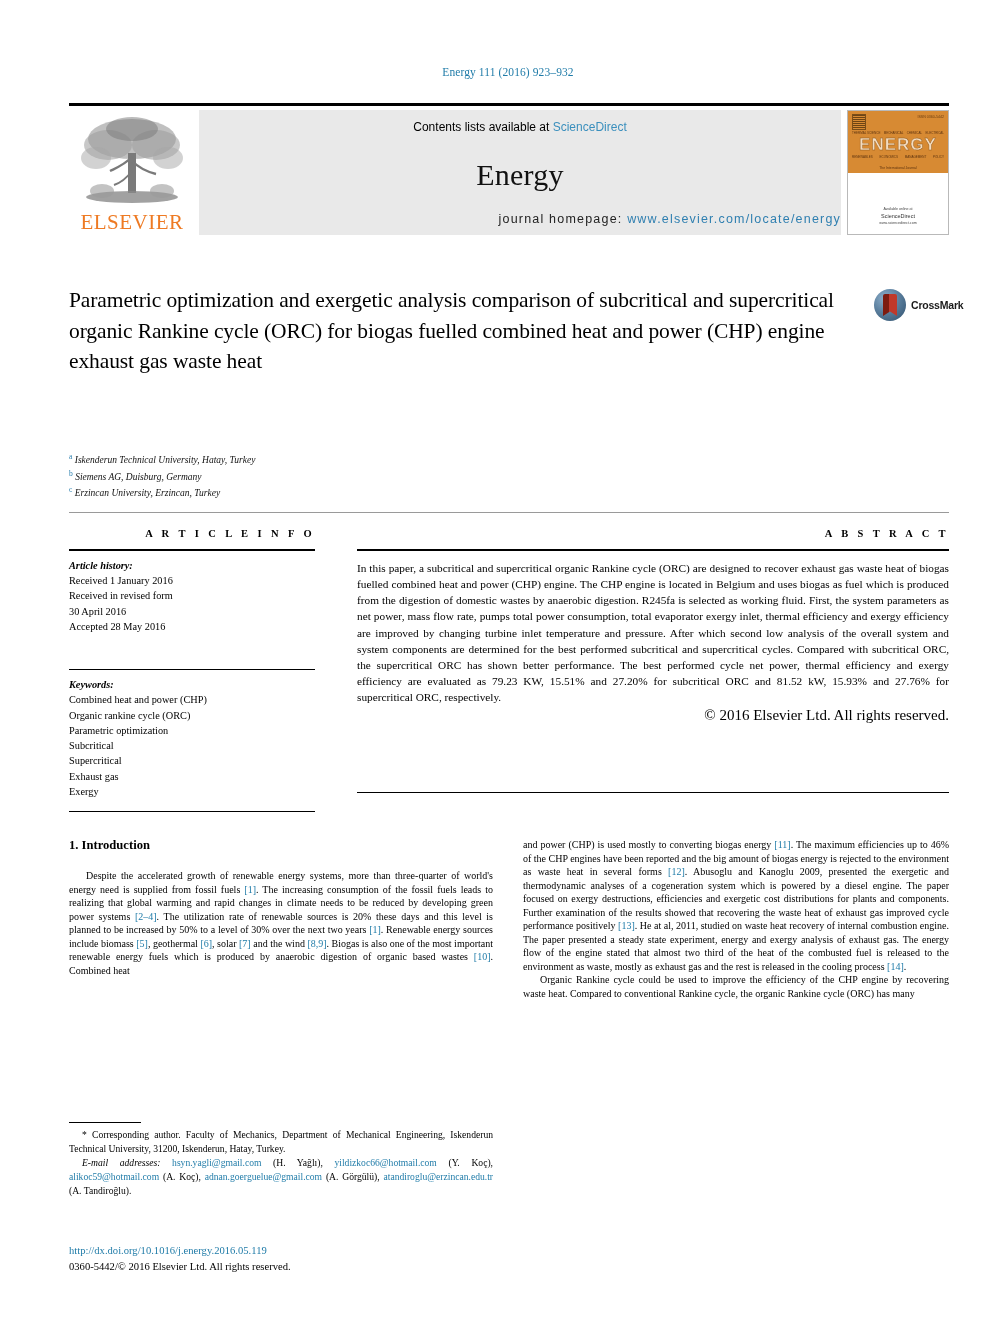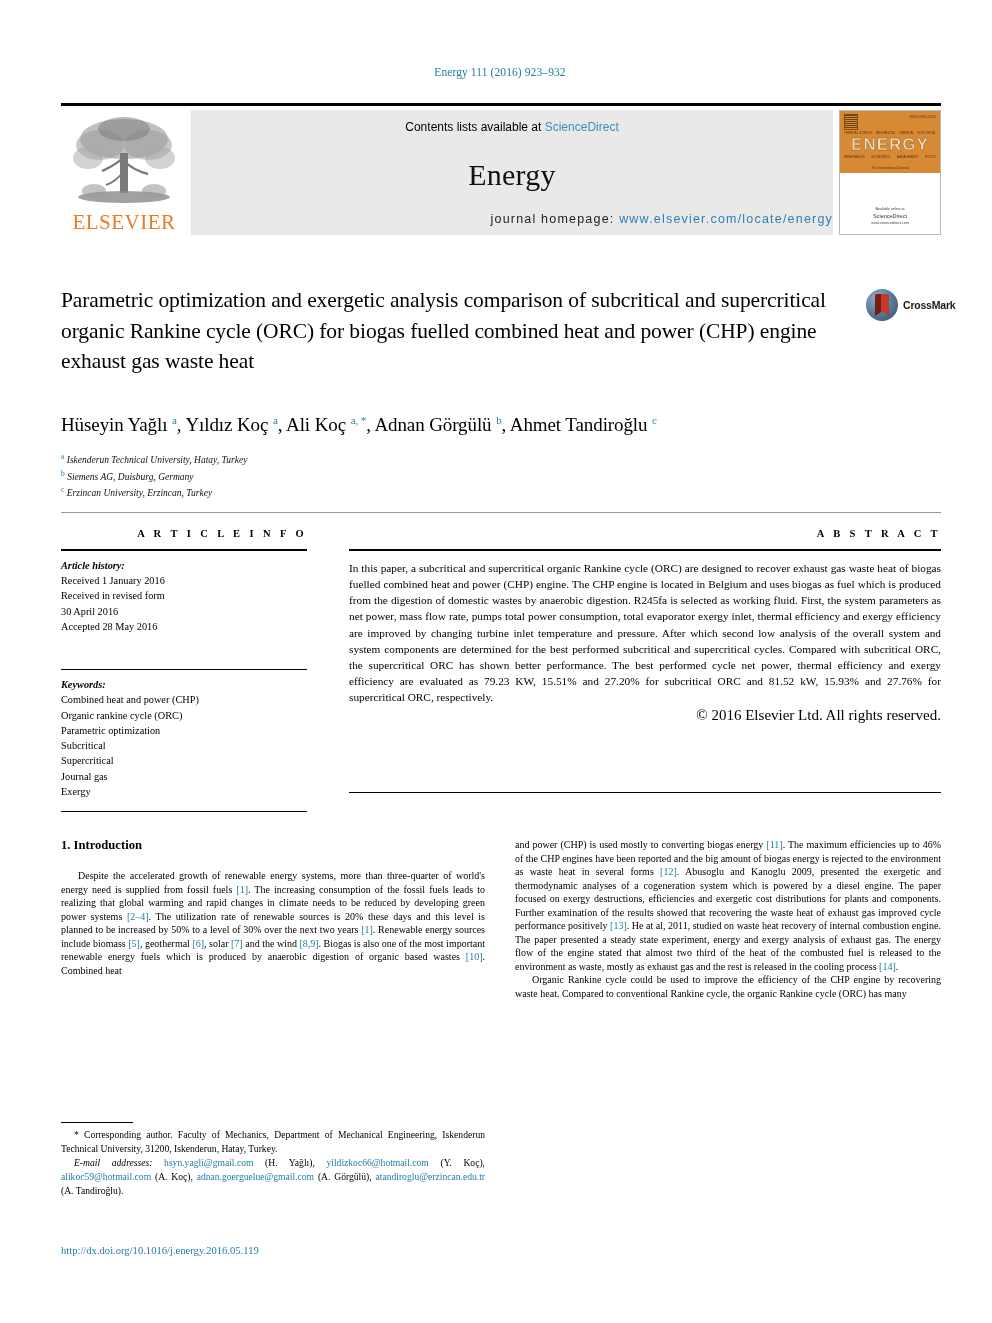--- a/index.html
+++ b/index.html
@@ -11,21 +11,21 @@
   body {
     width: 992px;
     height: 1323px;
     font-family: "Liberation Serif", "DejaVu Serif", serif;
     color: #000000;
     position: relative;
     overflow: hidden;
   }
   .page {
     position: absolute;
-    left: 4px; top: 0;
+    left: 12px; top: 0;
     width: 880px;
     height: 1323px;
     text-decoration: underline;
   }
 
   
   .running-head {
     position: absolute;
     left: 0; top: 66px;
     width: 992px;
@@ -451,21 +451,20 @@
     <div class="art-title">Parametric optimization and exergetic analysis comparison of subcritical and supercritical organic Rankine cycle (ORC) for biogas fuelled combined heat and power (CHP) engine exhaust gas waste heat</div>
   </div>
 
   <div class="crossmark">
     <div class="cm-badge">
       <div class="cm-book"></div>
     </div>
     <div class="cm-text">CrossMark</div>
   </div>
 
-  <div class="authors" id="authors-line">Hüseyin Yağlı <sup>a</sup>, Yıldız Koç <sup>a</sup>, Ali Koç <sup>a, *</sup>, Adnan Görgülü <sup>b</sup>, Ahmet Tandiroğlu <sup>c</sup></div>
   <div class="affils" id="affils-block">
       <div><sup>a</sup> Iskenderun Technical University, Hatay, Turkey</div>
       <div><sup>b</sup> Siemens AG, Duisburg, Germany</div>
       <div><sup>c</sup> Erzincan University, Erzincan, Turkey</div>
     </div>
 
   <div class="rule-top"></div>
 
   <div class="info-col">
     <div class="sec-label">A R T I C L E   I N F O</div>
@@ -479,21 +478,21 @@
     </div>
     <div style="height:26px"></div>
     <div class="hr-thin"></div>
     <div class="info-body kw-block">
       <div class="ital">Keywords:</div>
       <div>Combined heat and power (CHP)</div>
       <div>Organic rankine cycle (ORC)</div>
       <div>Parametric optimization</div>
       <div>Subcritical</div>
       <div>Supercritical</div>
-      <div>Journal gas</div>
+      <div>Exhaust gas</div>
       <div>Exergy</div>
     </div>
     <div class="hr-thin" style="margin-top:12px"></div>
   </div>
 
   <div class="abs-col">
     <div class="sec-label">A B S T R A C T</div>
     <div class="hr-thick"></div>
     <div class="abs-text">In this paper, a subcritical and supercritical organic Rankine cycle (ORC) are designed to recover exhaust gas waste heat of biogas fuelled combined heat and power (CHP) engine. The CHP engine is located in Belgium and uses biogas as fuel which is produced from the digestion of domestic wastes by anaerobic digestion. R245fa is selected as working fluid. First, the system parameters as net power, mass flow rate, pumps total power consumption, total evaporator exergy inlet, thermal efficiency and exergy efficiency are improved by changing turbine inlet temperature and pressure. After which second low analysis of the overall system and system components are determined for the best performed subcritical and supercritical cycles. Compared with subcritical ORC, the supercritical ORC has shown better performance. The best performed cycle net power, thermal efficiency and exergy efficiency are evaluated as 79.23 KW, 15.51% and 27.20% for subcritical ORC and 81.52 kW, 15.93% and 27.76% for supercritical ORC, respectively.</div>
     <div class="abs-copyright">© 2016 Elsevier Ltd. All rights reserved.</div>
@@ -511,15 +510,16 @@
   </div>
 
   <div class="foot-rule"></div>
   <div class="footnote">
     <p class="fn-p fn-ind">* Corresponding author. Faculty of Mechanics, Department of Mechanical Engineering, Iskenderun Technical University, 31200, Iskenderun, Hatay, Turkey.</p>
     <p class="fn-p fn-ind" id="emails-line"><span class="em">E-mail addresses:</span> <span class="mail">hsyn.yagli@gmail.com</span> <span>(H. Yağlı)</span>, <span class="mail">yildizkoc66@hotmail.com</span> <span>(Y. Koç)</span>, <span class="mail">alikoc59@hotmail.com</span> <span>(A. Koç)</span>, <span class="mail">adnan.goerguelue@gmail.com</span> <span>(A. Görgülü)</span>, <span class="mail">atandiroglu@erzincan.edu.tr</span> <span>(A. Tandiroğlu)</span>.</p>
   </div>
 
   <div class="doi-block">
     <div class="doi-link">http://dx.doi.org/10.1016/j.energy.2016.05.119</div>
+    <div>0360-5442/© 2016 Elsevier Ltd. All rights reserved.</div>
   </div>
 
 </div>
 
 </body></html>

